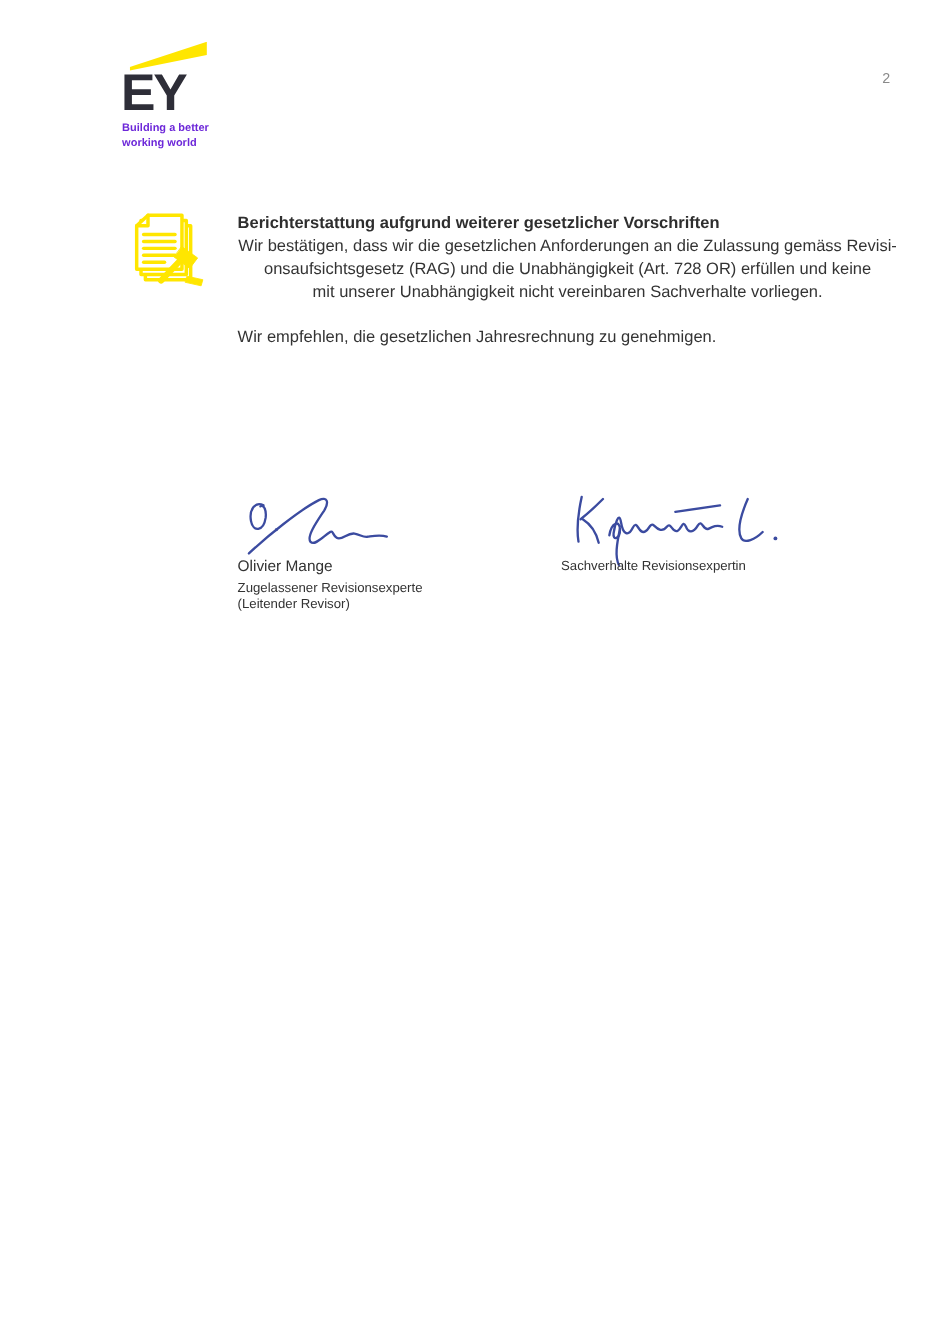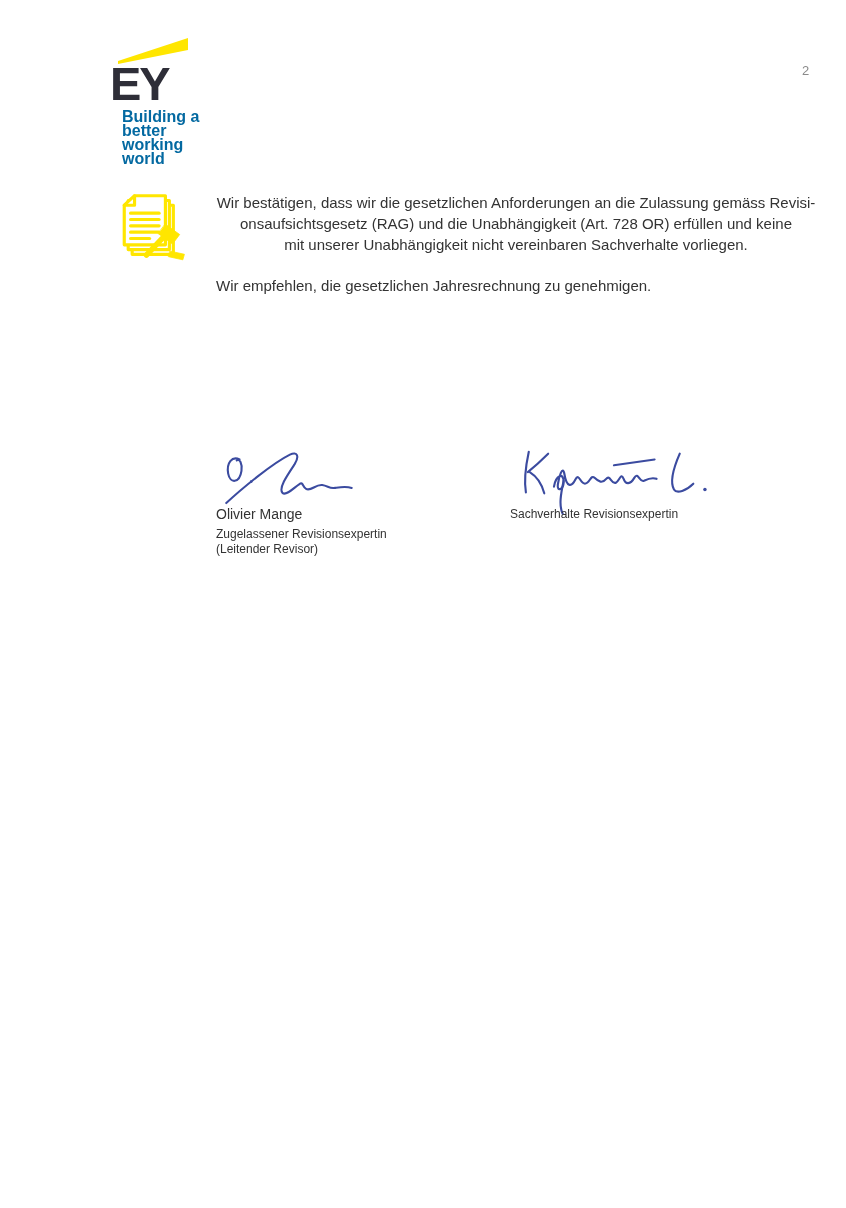--- a/index.html
+++ b/index.html
@@ -17,22 +17,22 @@
 
   
   .logo { position: absolute; left: 94px; top: 36px; width: 110px; }
   .logo-beam { position: absolute; left: 8px; top: 2px; }
   .logo-wordmark {
     position: absolute; left: 0; top: 24px;
     font-size: 47px; font-weight: bold; letter-spacing: -2px;
     color: #2e2e38; line-height: 1;
   }
   .logo-tagline {
-    position: absolute; left: 12px; top: 74px;
-    font-size: 16px; font-weight: bold; color: #0369a1;
+    position: absolute; left: 1px; top: 74px;
+    font-size: 10px; font-weight: bold; color: #6d28d9;
     line-height: 14px; white-space: pre-line;
   }
 
   .page-number {
     position: absolute; left: 786px; top: 63px;
     font-size: 13px; color: #8a8a8a;
   }
 
   
   .doc-icon { position: absolute; left: 94px; top: 189px; }
@@ -90,36 +90,37 @@
       <line x1="26" y1="62" x2="50" y2="62"></line>
     </g>
     <g fill="#FFE600" stroke="#FFE600" stroke-linejoin="round" stroke-linecap="round">
       <path d="M70,44 L88,57 L79,69 L61,56 Z"></path>
       <path d="M66,62 L46,83" fill="none" stroke-width="7"></path>
       <path d="M76,78 L94,82 L92,89 L74,85 Z"></path>
     </g>
   </svg>
 
   <div class="content">
+    <div class="heading">Berichterstattung aufgrund weiterer gesetzlicher Vorschriften</div>
     <div class="para p1">Wir bestätigen, dass wir die gesetzlichen Anforderungen an die Zulassung gemäss Revisi-
 onsaufsichtsgesetz (RAG) und die Unabhängigkeit (Art. 728 OR) erfüllen und keine
 mit unserer Unabhängigkeit nicht vereinbaren Sachverhalte vorliegen.</div>
     <div class="para p3">Wir empfehlen, die gesetzlichen Jahresrechnung zu genehmigen.</div>
   </div>
 
   <div class="signer signer-left">
     <svg class="sig-svg" width="145" height="57" viewBox="0 0 145 60">
       <g fill="none" stroke="#3B4BA0" stroke-width="2.2" stroke-linecap="round">
         <path d="M21,12 C13,8 7,16 9,27 C11,38 21,37 23,24 C24,16 21,11 18,13"></path>
         <path d="M33,35 L33.6,35.6"></path>
         <path d="M7,58 C24,42 56,16 74,7 C82,3 84,9 79,17 C71,29 62,42 66,47 C70,51 78,42 84,38 C88,35 87,41 91,43 C96,46 101,38 108,39 C114,40 116,43 121,42 C128,41 133,40 139,42"></path>
       </g>
     </svg>
     <div class="signer-name">Olivier Mange</div>
-    <div class="signer-title">Zugelassener Revisionsexpertin
+    <div class="signer-title">Zugelassener Revisionsexperte
 (Leitender Revisor)</div>
   </div>
 
   <div class="signer signer-right">
     <svg class="sig-svg" width="205" height="60" viewBox="0 0 205 62">
       <g fill="none" stroke="#3B4BA0" stroke-width="2.2" stroke-linecap="round">
         <path d="M16,8 C13,22 11,38 13,50"></path>
         <path d="M36,10 C28,18 20,25 15,29"></path>
         <path d="M17,29 C25,34 30,43 32,51"></path>
         <path d="M42,44 C44,32 52,29 52,39 C52,47 45,50 46,42 C47,35 51,20 53,32 C55,44 60,45 64,37 C68,29 69,41 74,41 C79,41 80,31 84,35 C88,39 92,41 96,36 C100,31 101,42 106,40 C110,38 111,29 114,36 C116,42 121,42 125,35 C129,28 130,40 135,38 C139,36 143,34 148,36"></path>

